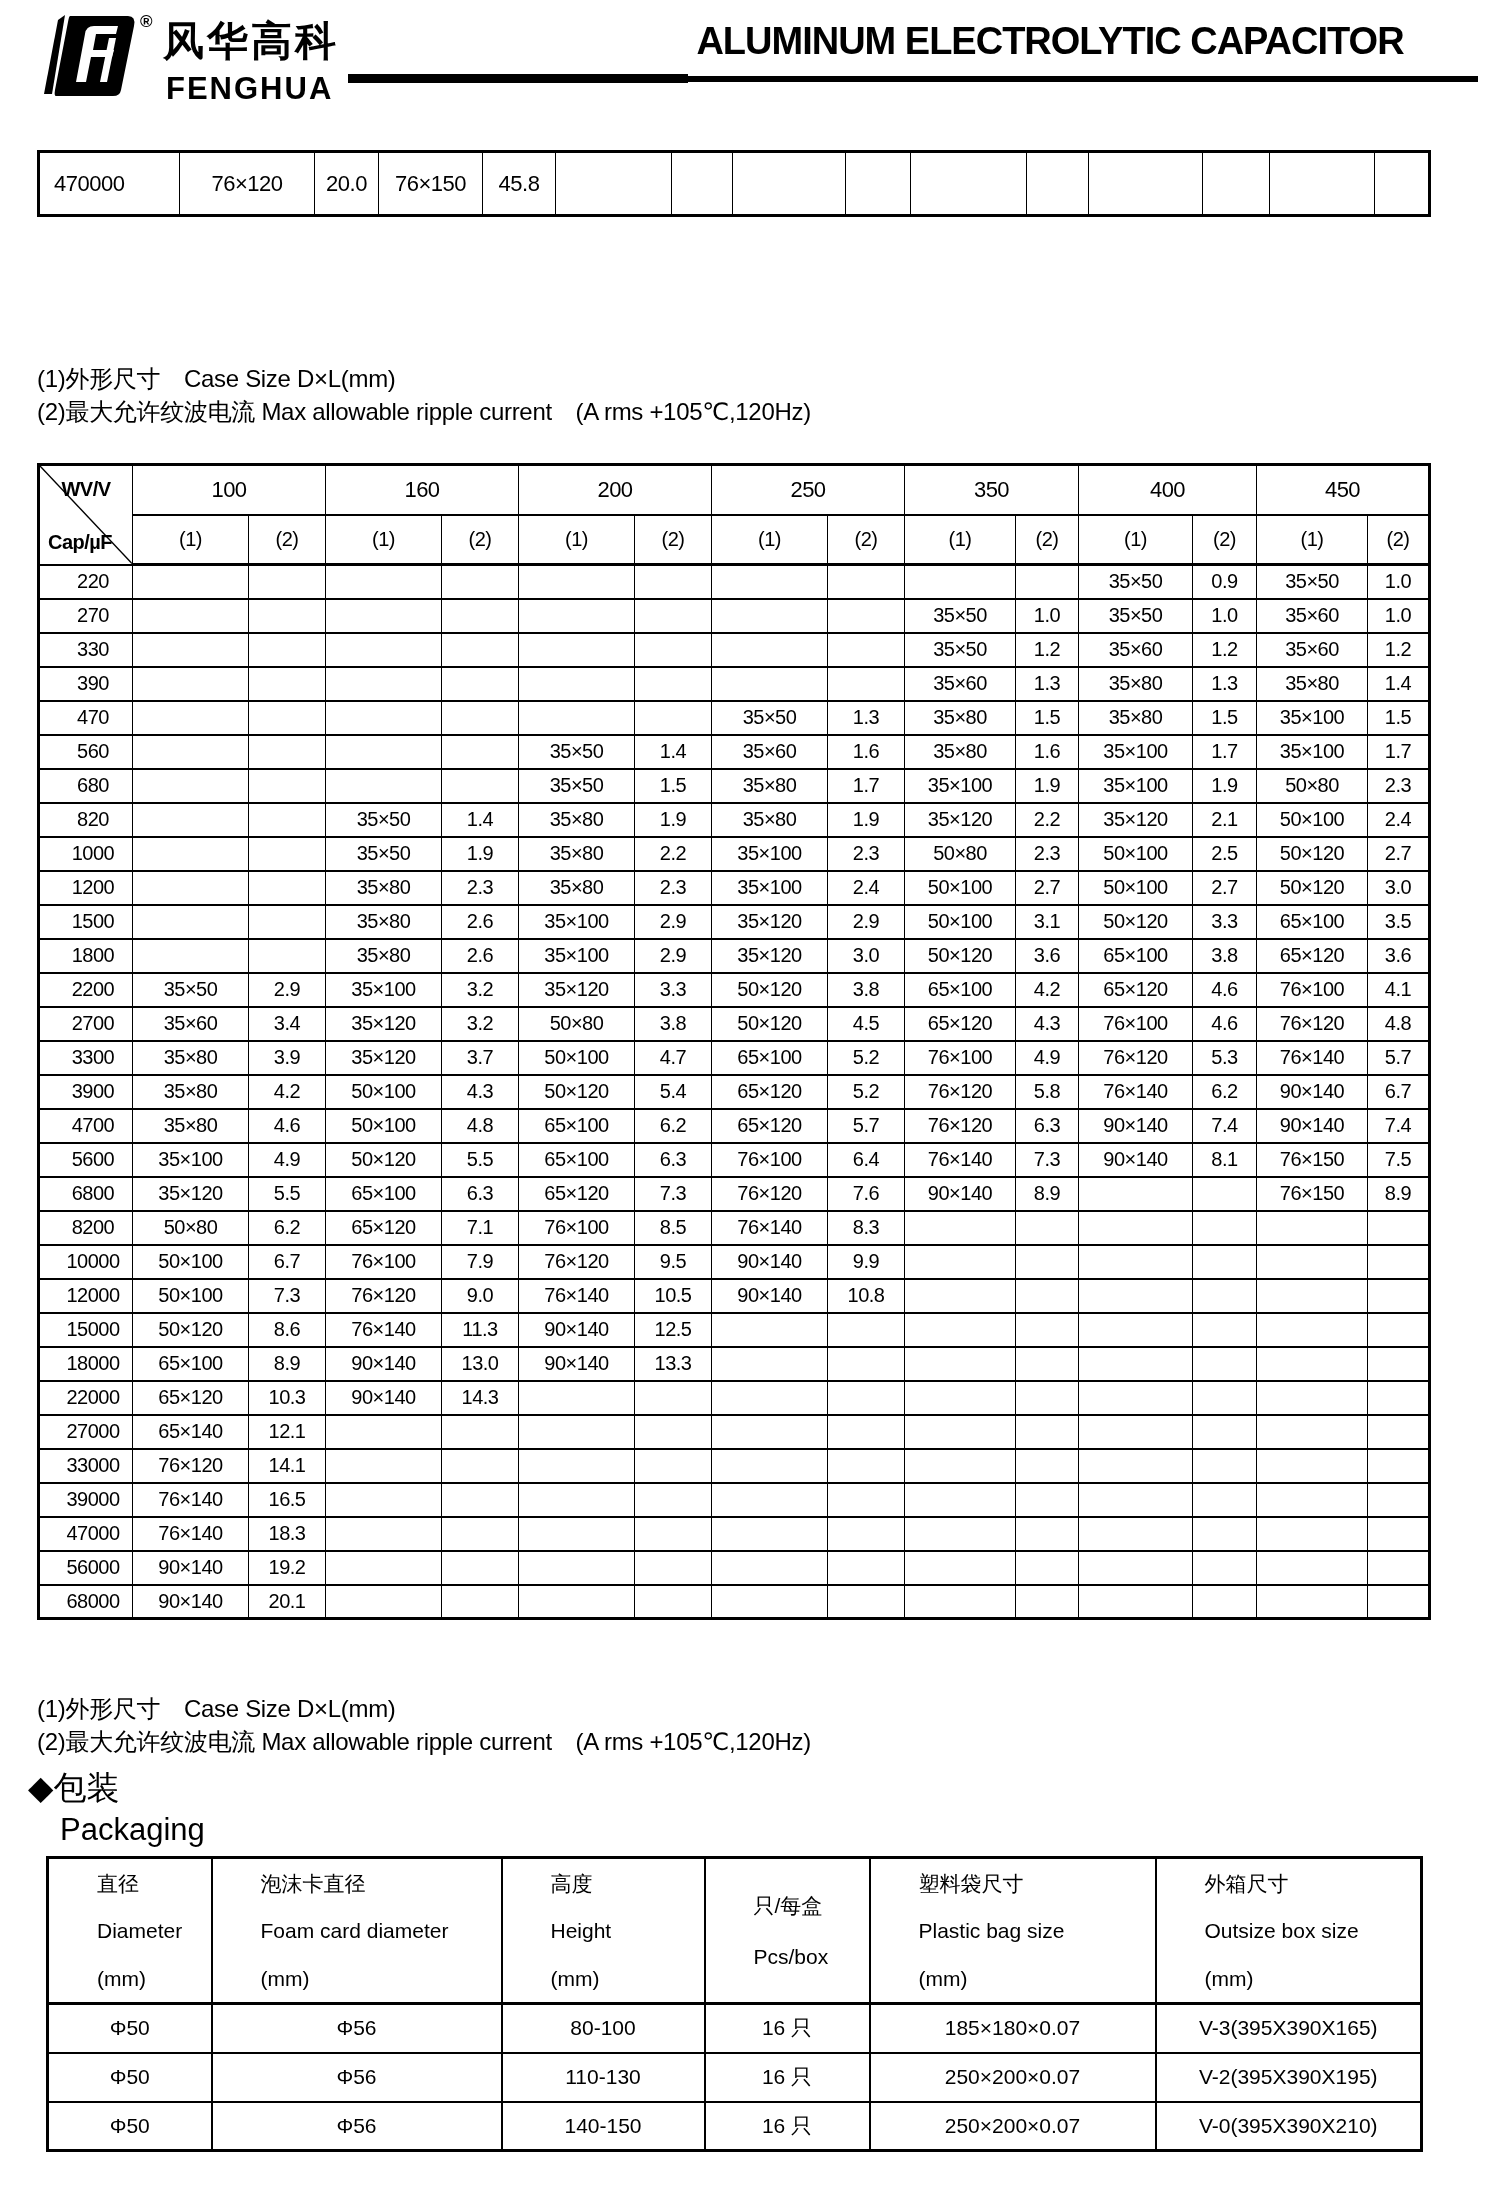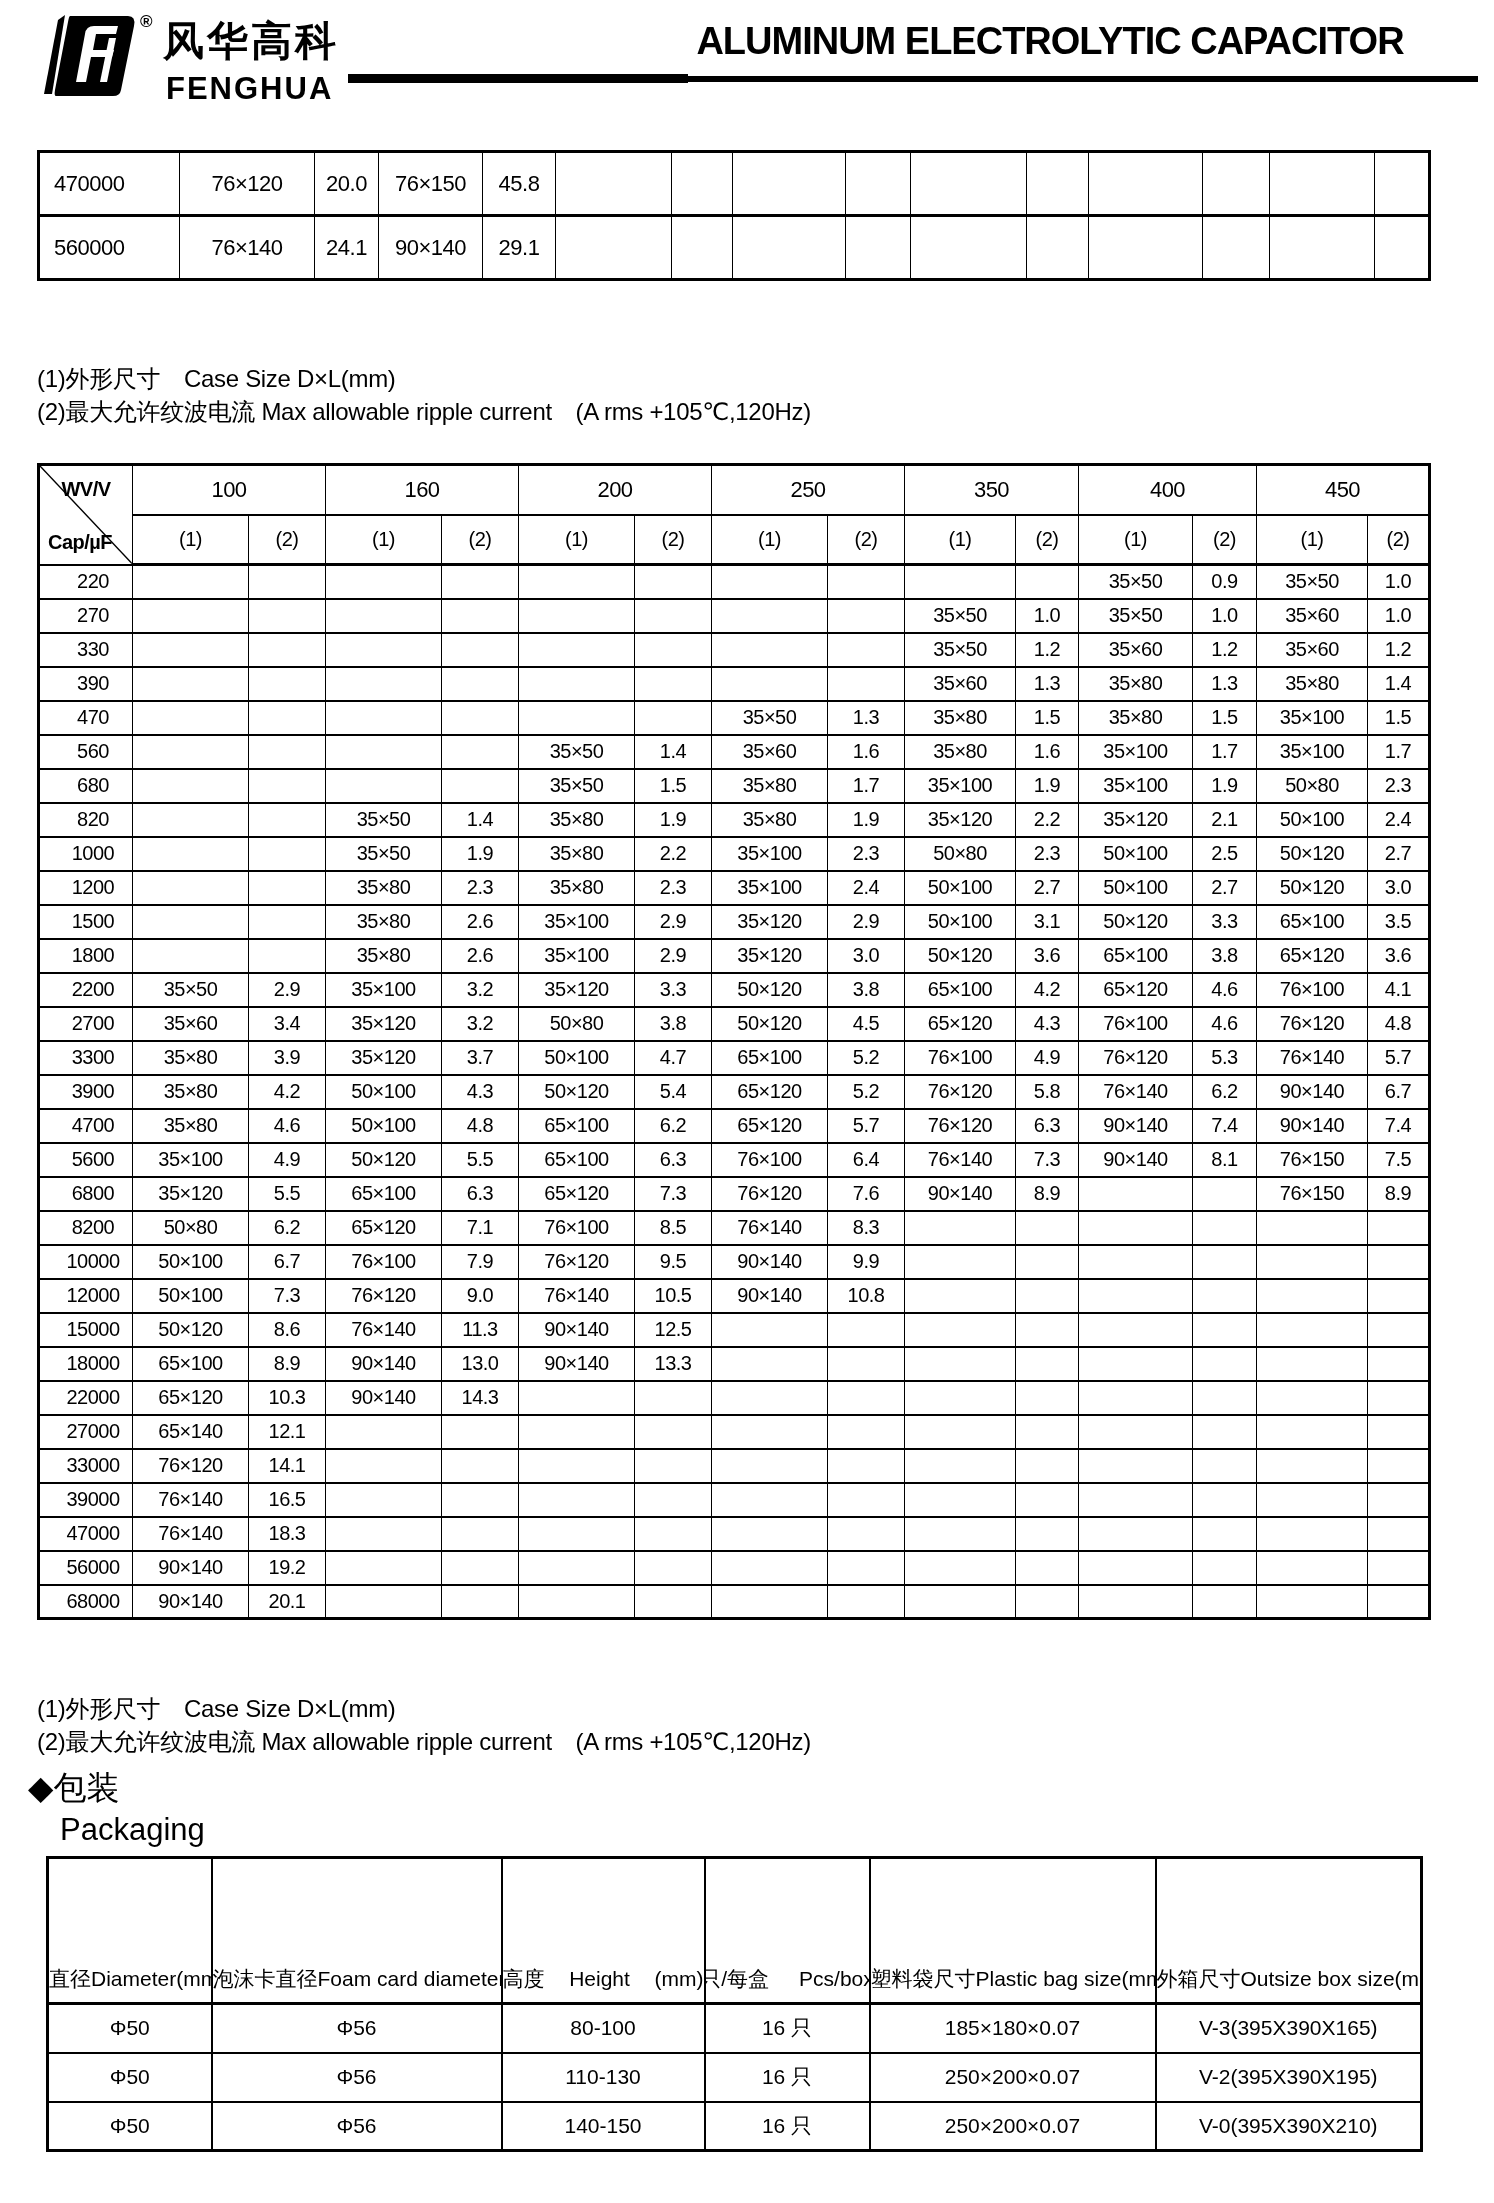--- a/index.html
+++ b/index.html
@@ -51,21 +51,21 @@
   .corner .c-bottom { position:absolute; bottom:10px; left:8px; font-size:20px; }
 
   
   .pack-cn { position:absolute; left:28px; top:1766px; font-size:33px; font-weight:500; }
   .pack-en { position:absolute; left:60px; top:1812px; font-size:31px; }
   .packaging-table { position:absolute; left:46px; top:1856px; width:1374px; border:3px solid #000; }
   .packaging-table th, .packaging-table td {
     border:2px solid #000; font-size:21px; text-align:center; }
   .packaging-table thead th { height:146px; border-bottom:3px solid #000; vertical-align:middle; }
   .packaging-table tbody td { height:49px; }
-  .pth { height:116px; display:flex; flex-direction:row; justify-content:space-between; align-items:flex-end; }
+  .pth { height:116px; display:flex; flex-direction:column; justify-content:space-between; align-items:flex-start;padding-left:48px; }
   .pth.centered { justify-content:center; gap:30px; }
   .pth div { line-height:1; }
 </style>
 </head>
 <body>
 
 <div class="page">
 
   <svg class="logo-mark" viewBox="0 0 110 88" preserveAspectRatio="none" aria-hidden="true">
     <polygon points="14,82 28,8 35,3 22,82" fill="#000"></polygon>
@@ -98,37 +98,20 @@
         <col style="width:105px">
         <col style="width:55px">
     </colgroup>
     <tbody>
         <tr>
           <td>470000</td>
           <td>76×120</td>
           <td>20.0</td>
           <td>76×150</td>
           <td>45.8</td>
-          <td></td>
-          <td></td>
-          <td></td>
-          <td></td>
-          <td></td>
-          <td></td>
-          <td></td>
-          <td></td>
-          <td></td>
-          <td></td>
-        </tr>
-        <tr>
-          <td>560000</td>
-          <td>76×140</td>
-          <td>24.1</td>
-          <td>90×140</td>
-          <td>29.1</td>
           <td></td>
           <td></td>
           <td></td>
           <td></td>
           <td></td>
           <td></td>
           <td></td>
           <td></td>
           <td></td>
           <td></td>

